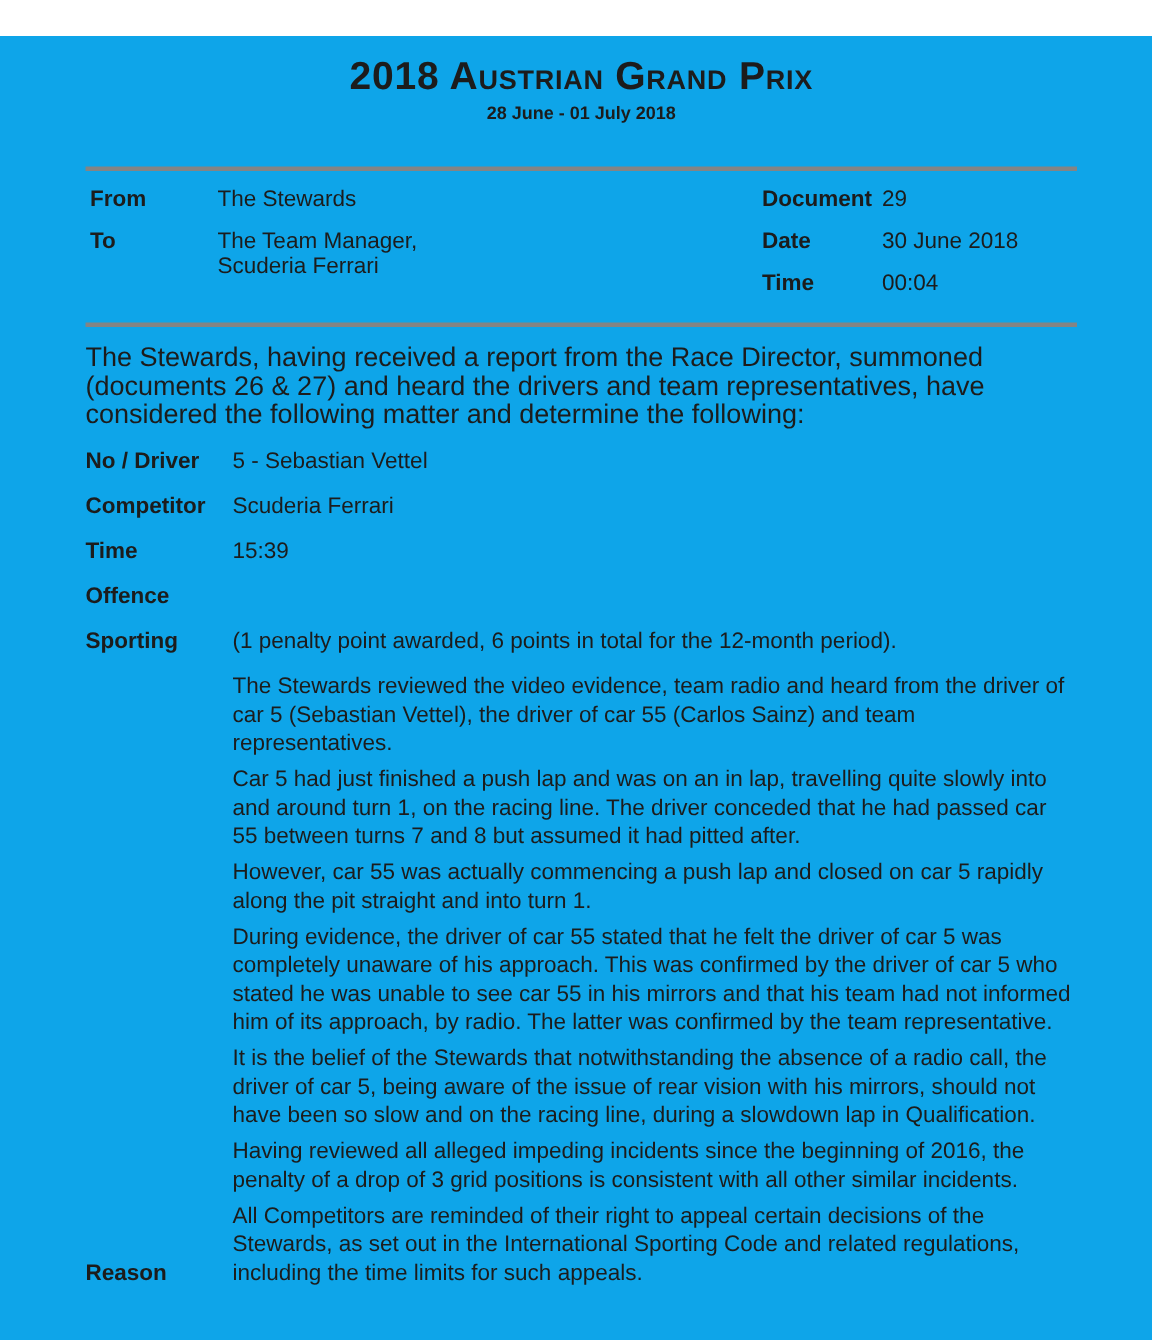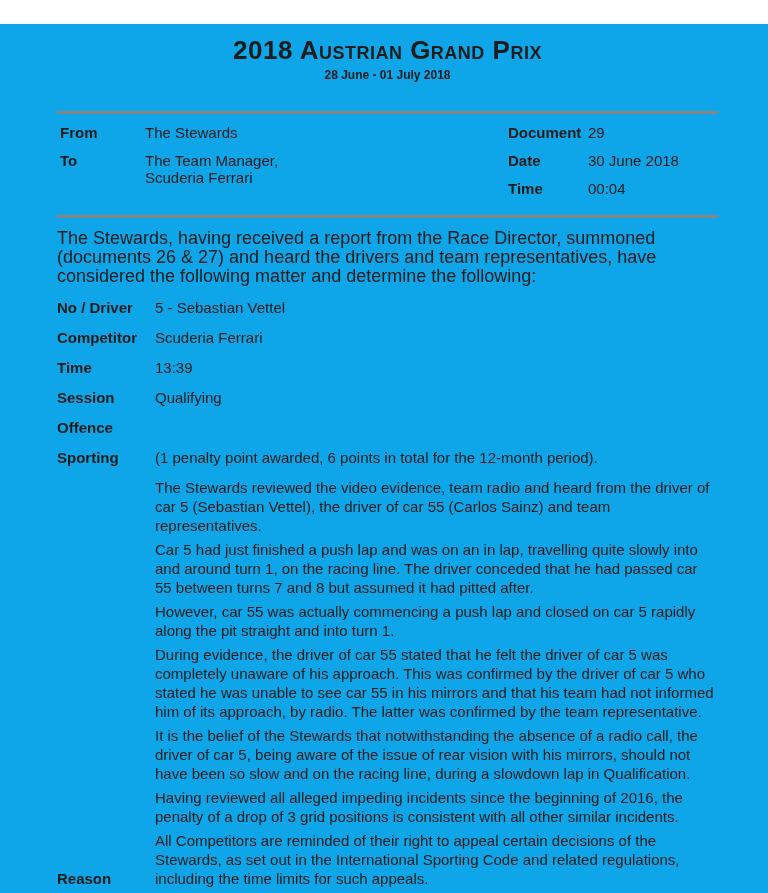--- a/index.html
+++ b/index.html
@@ -125,30 +125,24 @@
     <div class="field-row">
       <div class="field-label">Competitor</div>
       <div class="field-value">
         <p>Scuderia Ferrari</p>
       </div>
     </div>
 
     <div class="field-row">
       <div class="field-label">Time</div>
       <div class="field-value">
-        <p>13:39</p>
+        <p>15:39</p>
       </div>
     </div>
 
-    <div class="field-row">
-      <div class="field-label">Session</div>
-      <div class="field-value">
-        <p>Qualifying</p>
-      </div>
-    </div>
 
 
     <div class="field-row">
       <div class="field-label">Offence</div>
     </div>
 
     <div class="field-row">
       <div class="field-label">Sporting</div>
       <div class="field-value">
         <p>(1 penalty point awarded, 6 points in total for the 12-month period).</p>

